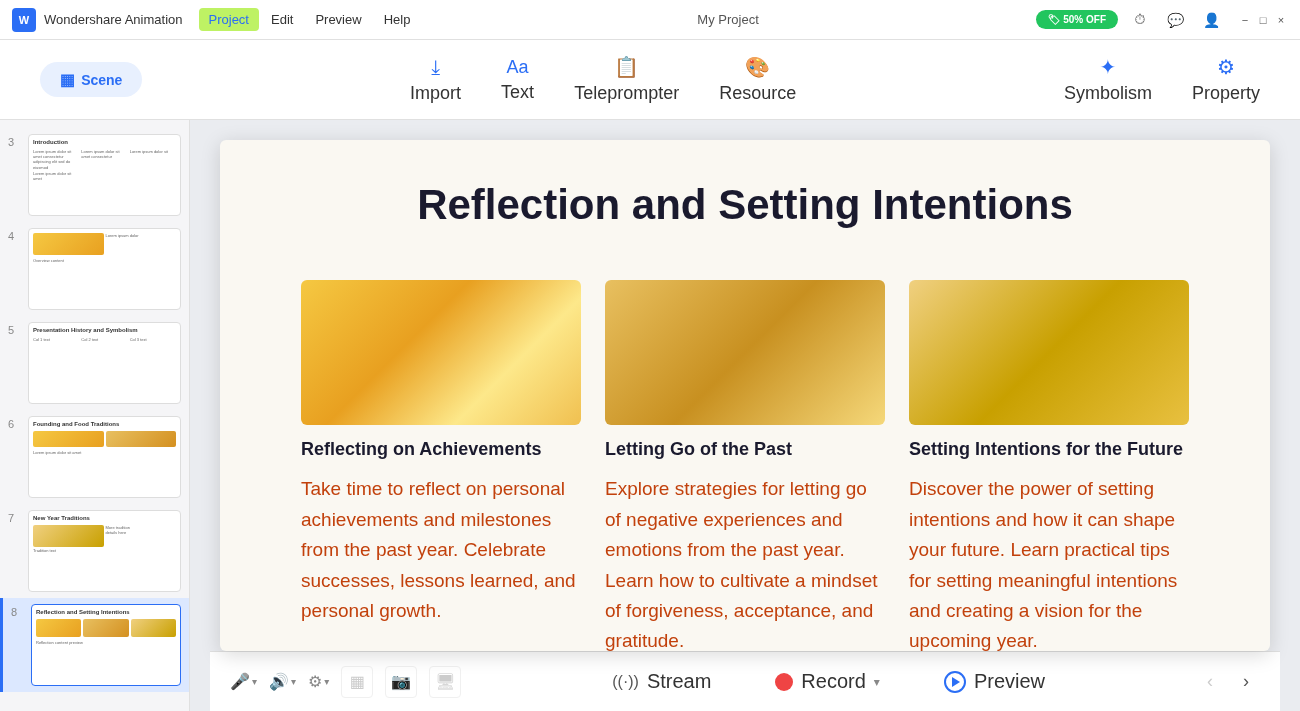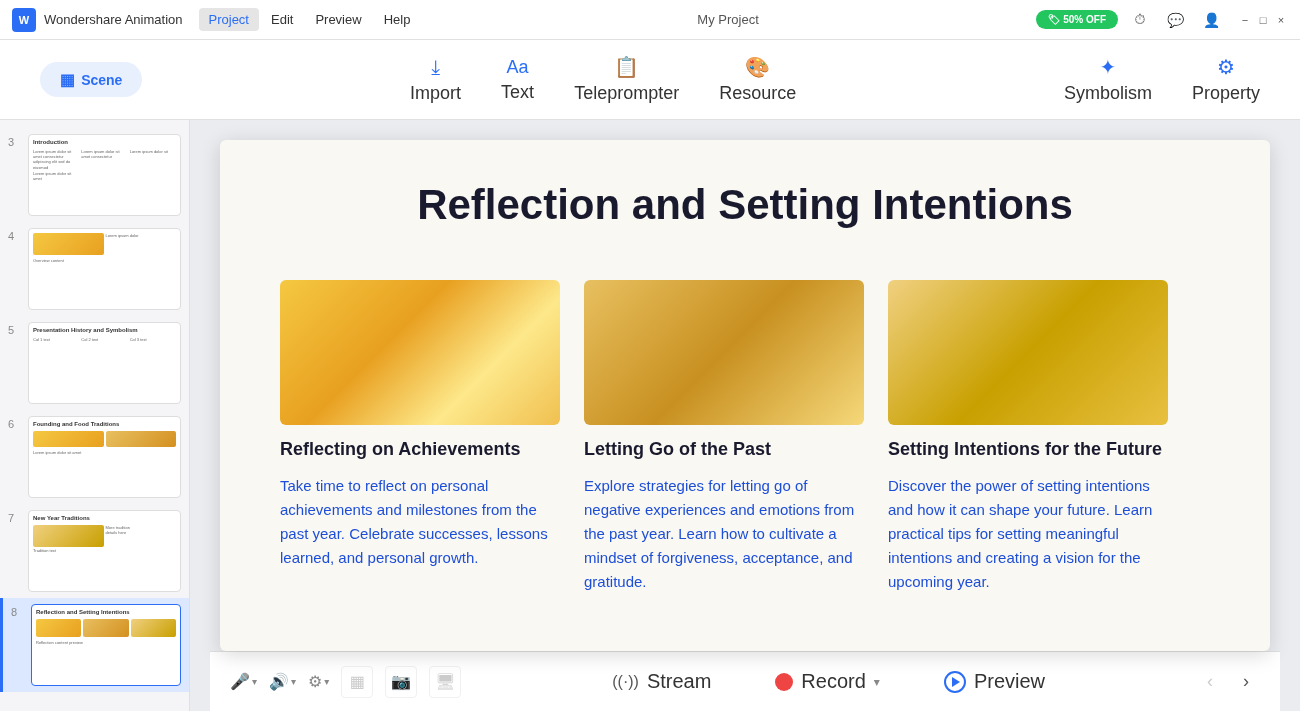--- a/index.html
+++ b/index.html
@@ -18,21 +18,21 @@
     #title-bar .app-logo {
       width: 24px; height: 24px;
       background: #2b6ef5;
       border-radius: 4px;
       display: flex; align-items: center; justify-content: center;
       color: white; font-size: 11px; font-weight: bold;
     }
     #title-bar .app-name { font-size: 13px; color: #333; font-weight: 500; margin-right: 8px; }
     #title-bar .menu-items { display: flex; gap: 2px; }
     #title-bar .menu-item { font-size: 13px; color: #333; padding: 4px 10px; border-radius: 4px; cursor: pointer; }
-    #title-bar .menu-item.active { background: #e5e5e5; color: #2b6ef5; }
+    #title-bar .menu-item.active { background: #bef264; color: #2b6ef5; }
     #title-bar .project-title { flex: 1; text-align: center; font-size: 13px; color: #555; }
     #title-bar .title-actions { display: flex; align-items: center; gap: 8px; }
     #title-bar .promo-btn {
       background: #22c55e;
       color: white;
       border: none;
       border-radius: 14px;
       padding: 4px 12px;
       font-size: 10px;
       font-weight: 600;
@@ -168,21 +168,21 @@
       font-weight: 800;
       color: #1a1a2e;
       text-align: center;
       margin-bottom: 50px;
       line-height: 1.2;
     }
 
     .slide-cards {
       display: flex;
       gap: 24px;
-      justify-content: flex-start;
+      justify-content: center;
     }
 
     .slide-card {
       flex: 1;
       max-width: 280px;
       display: flex;
       flex-direction: column;
       gap: 14px;
     }
 
@@ -199,22 +199,22 @@
       background: linear-gradient(135deg, #f0d080 0%, #c8a000 50%, #e8c040 100%);
     }
 
     .card-title {
       font-size: 18px;
       font-weight: 700;
       color: #1a1a2e;
     }
 
     .card-desc {
-      font-size: 15px;
-      color: #1d4ed8;
+      font-size: 19px;
+      color: #c2410c;
       line-height: 1.6;
     }
 
     
     .arrow-annotation {
       position: absolute;
       top: 30px;
       right: 200px;
       pointer-events: none;
     }

